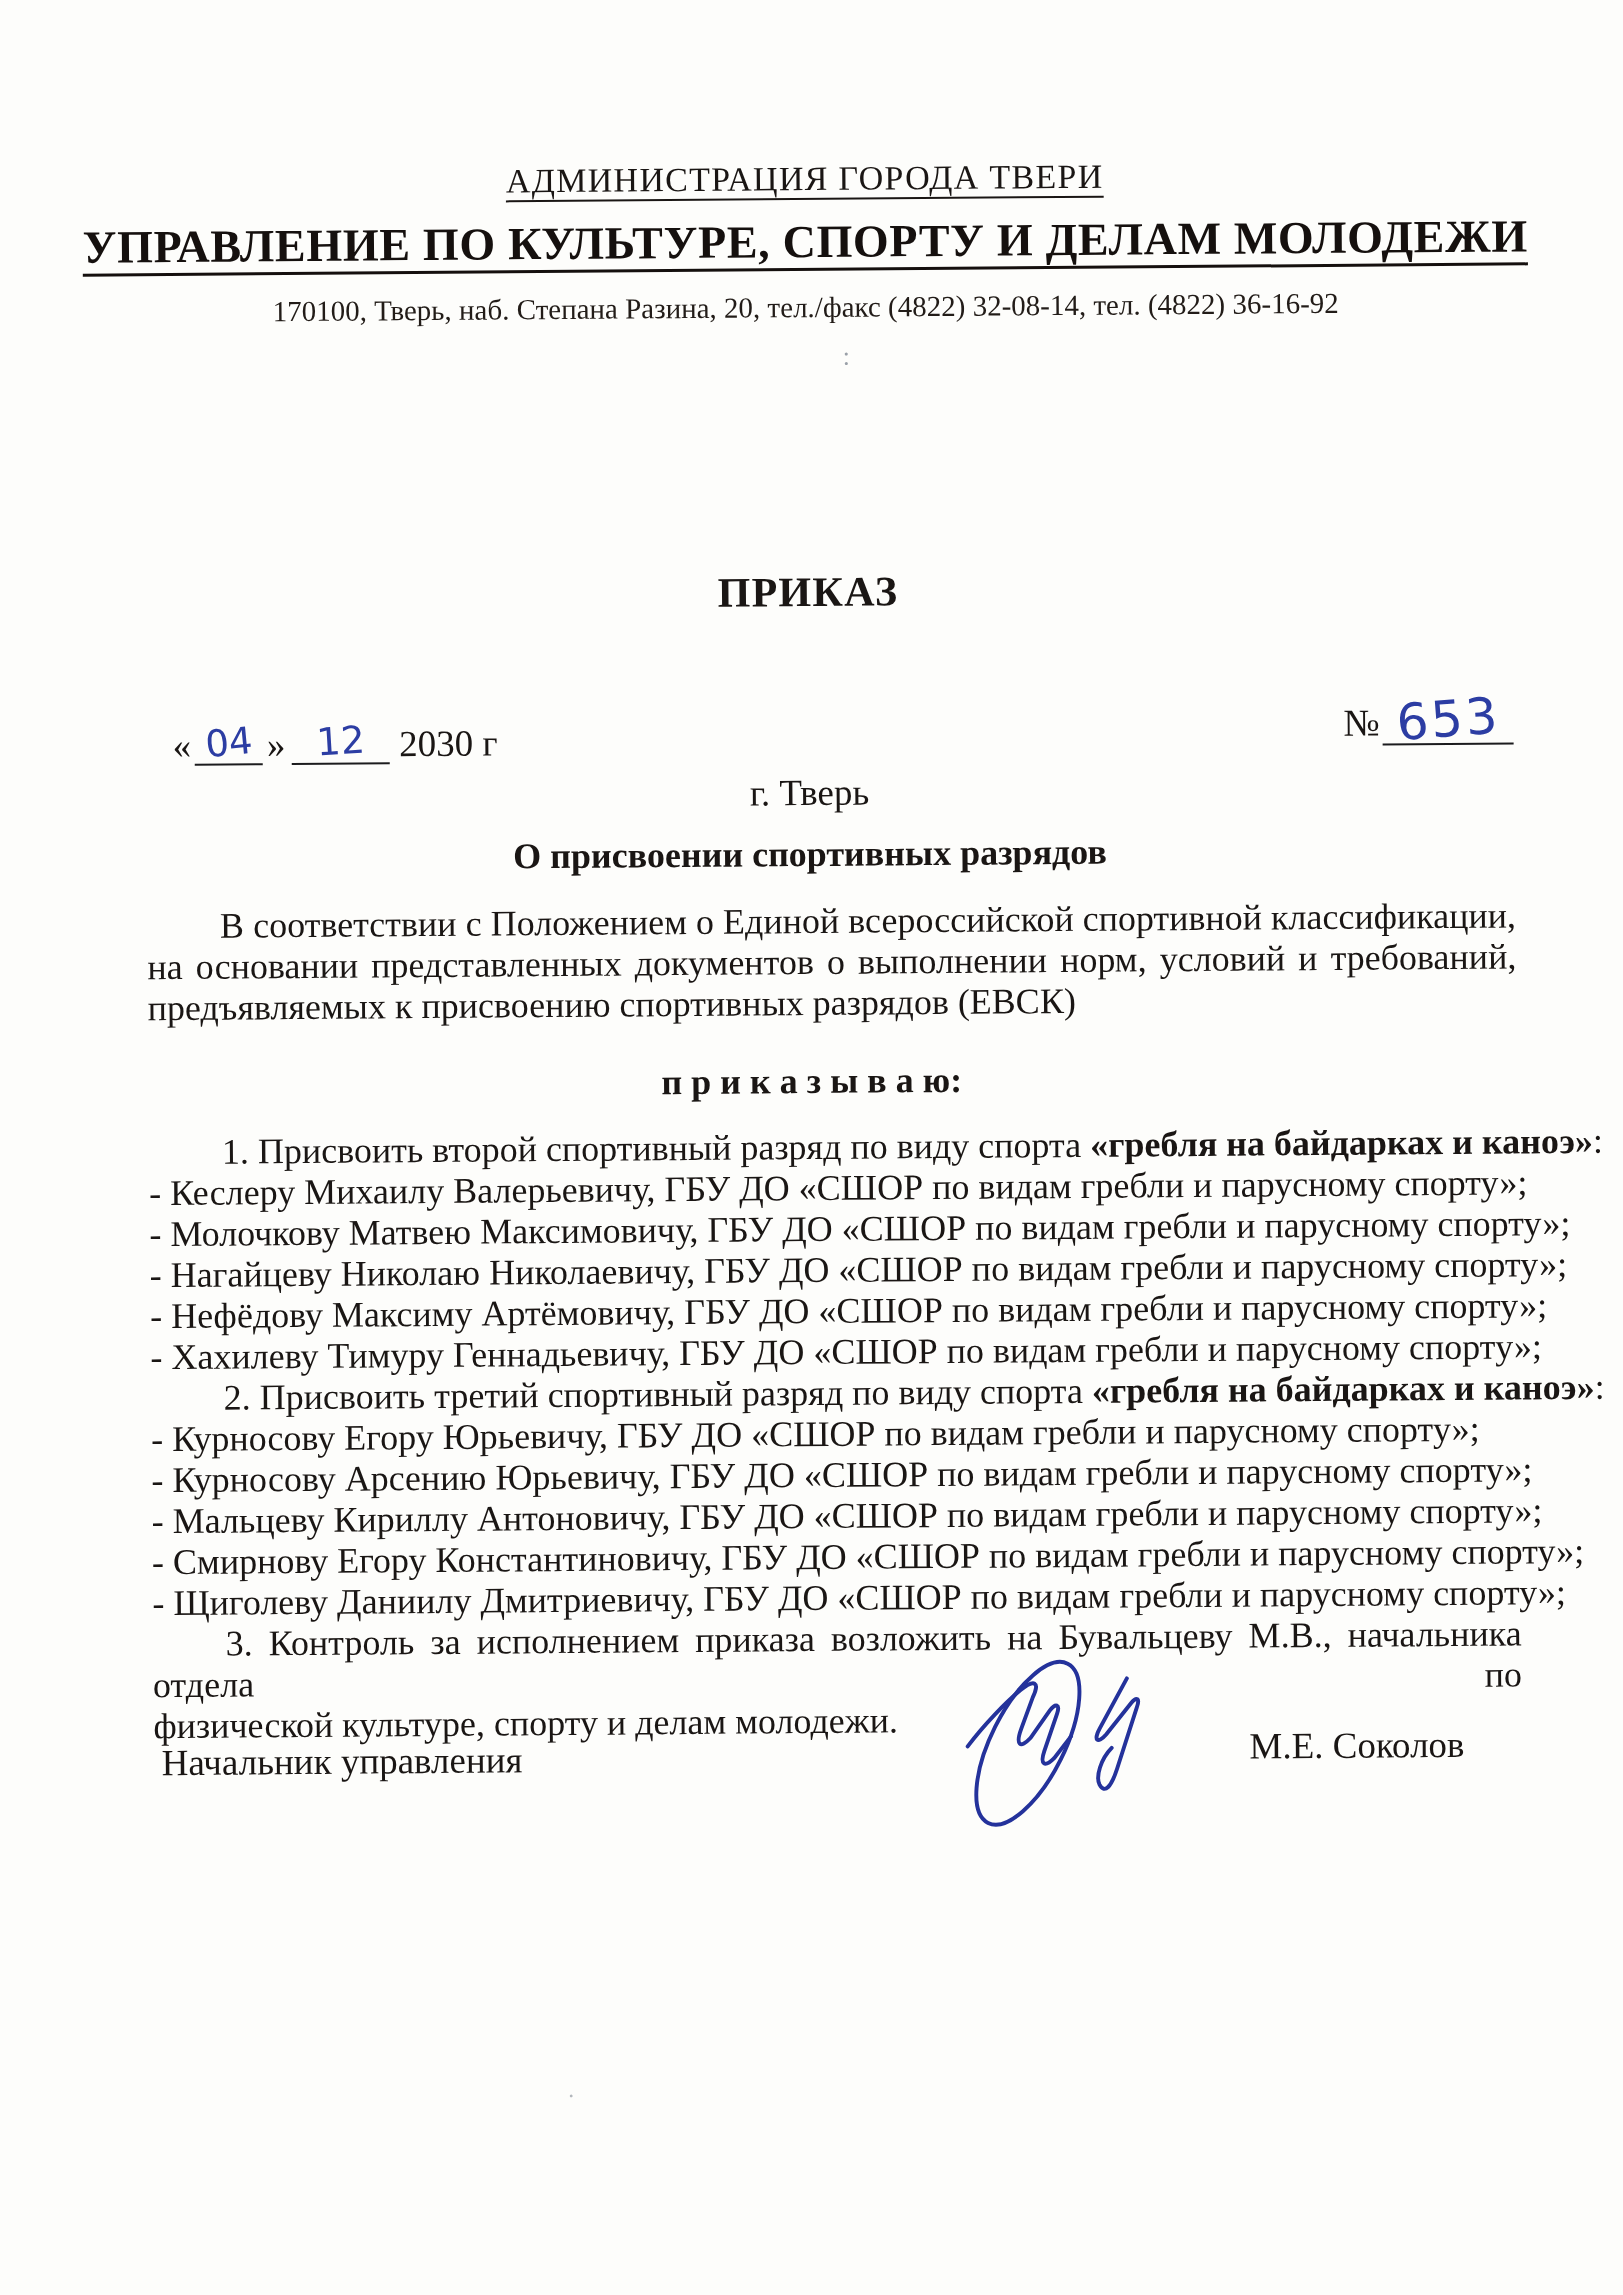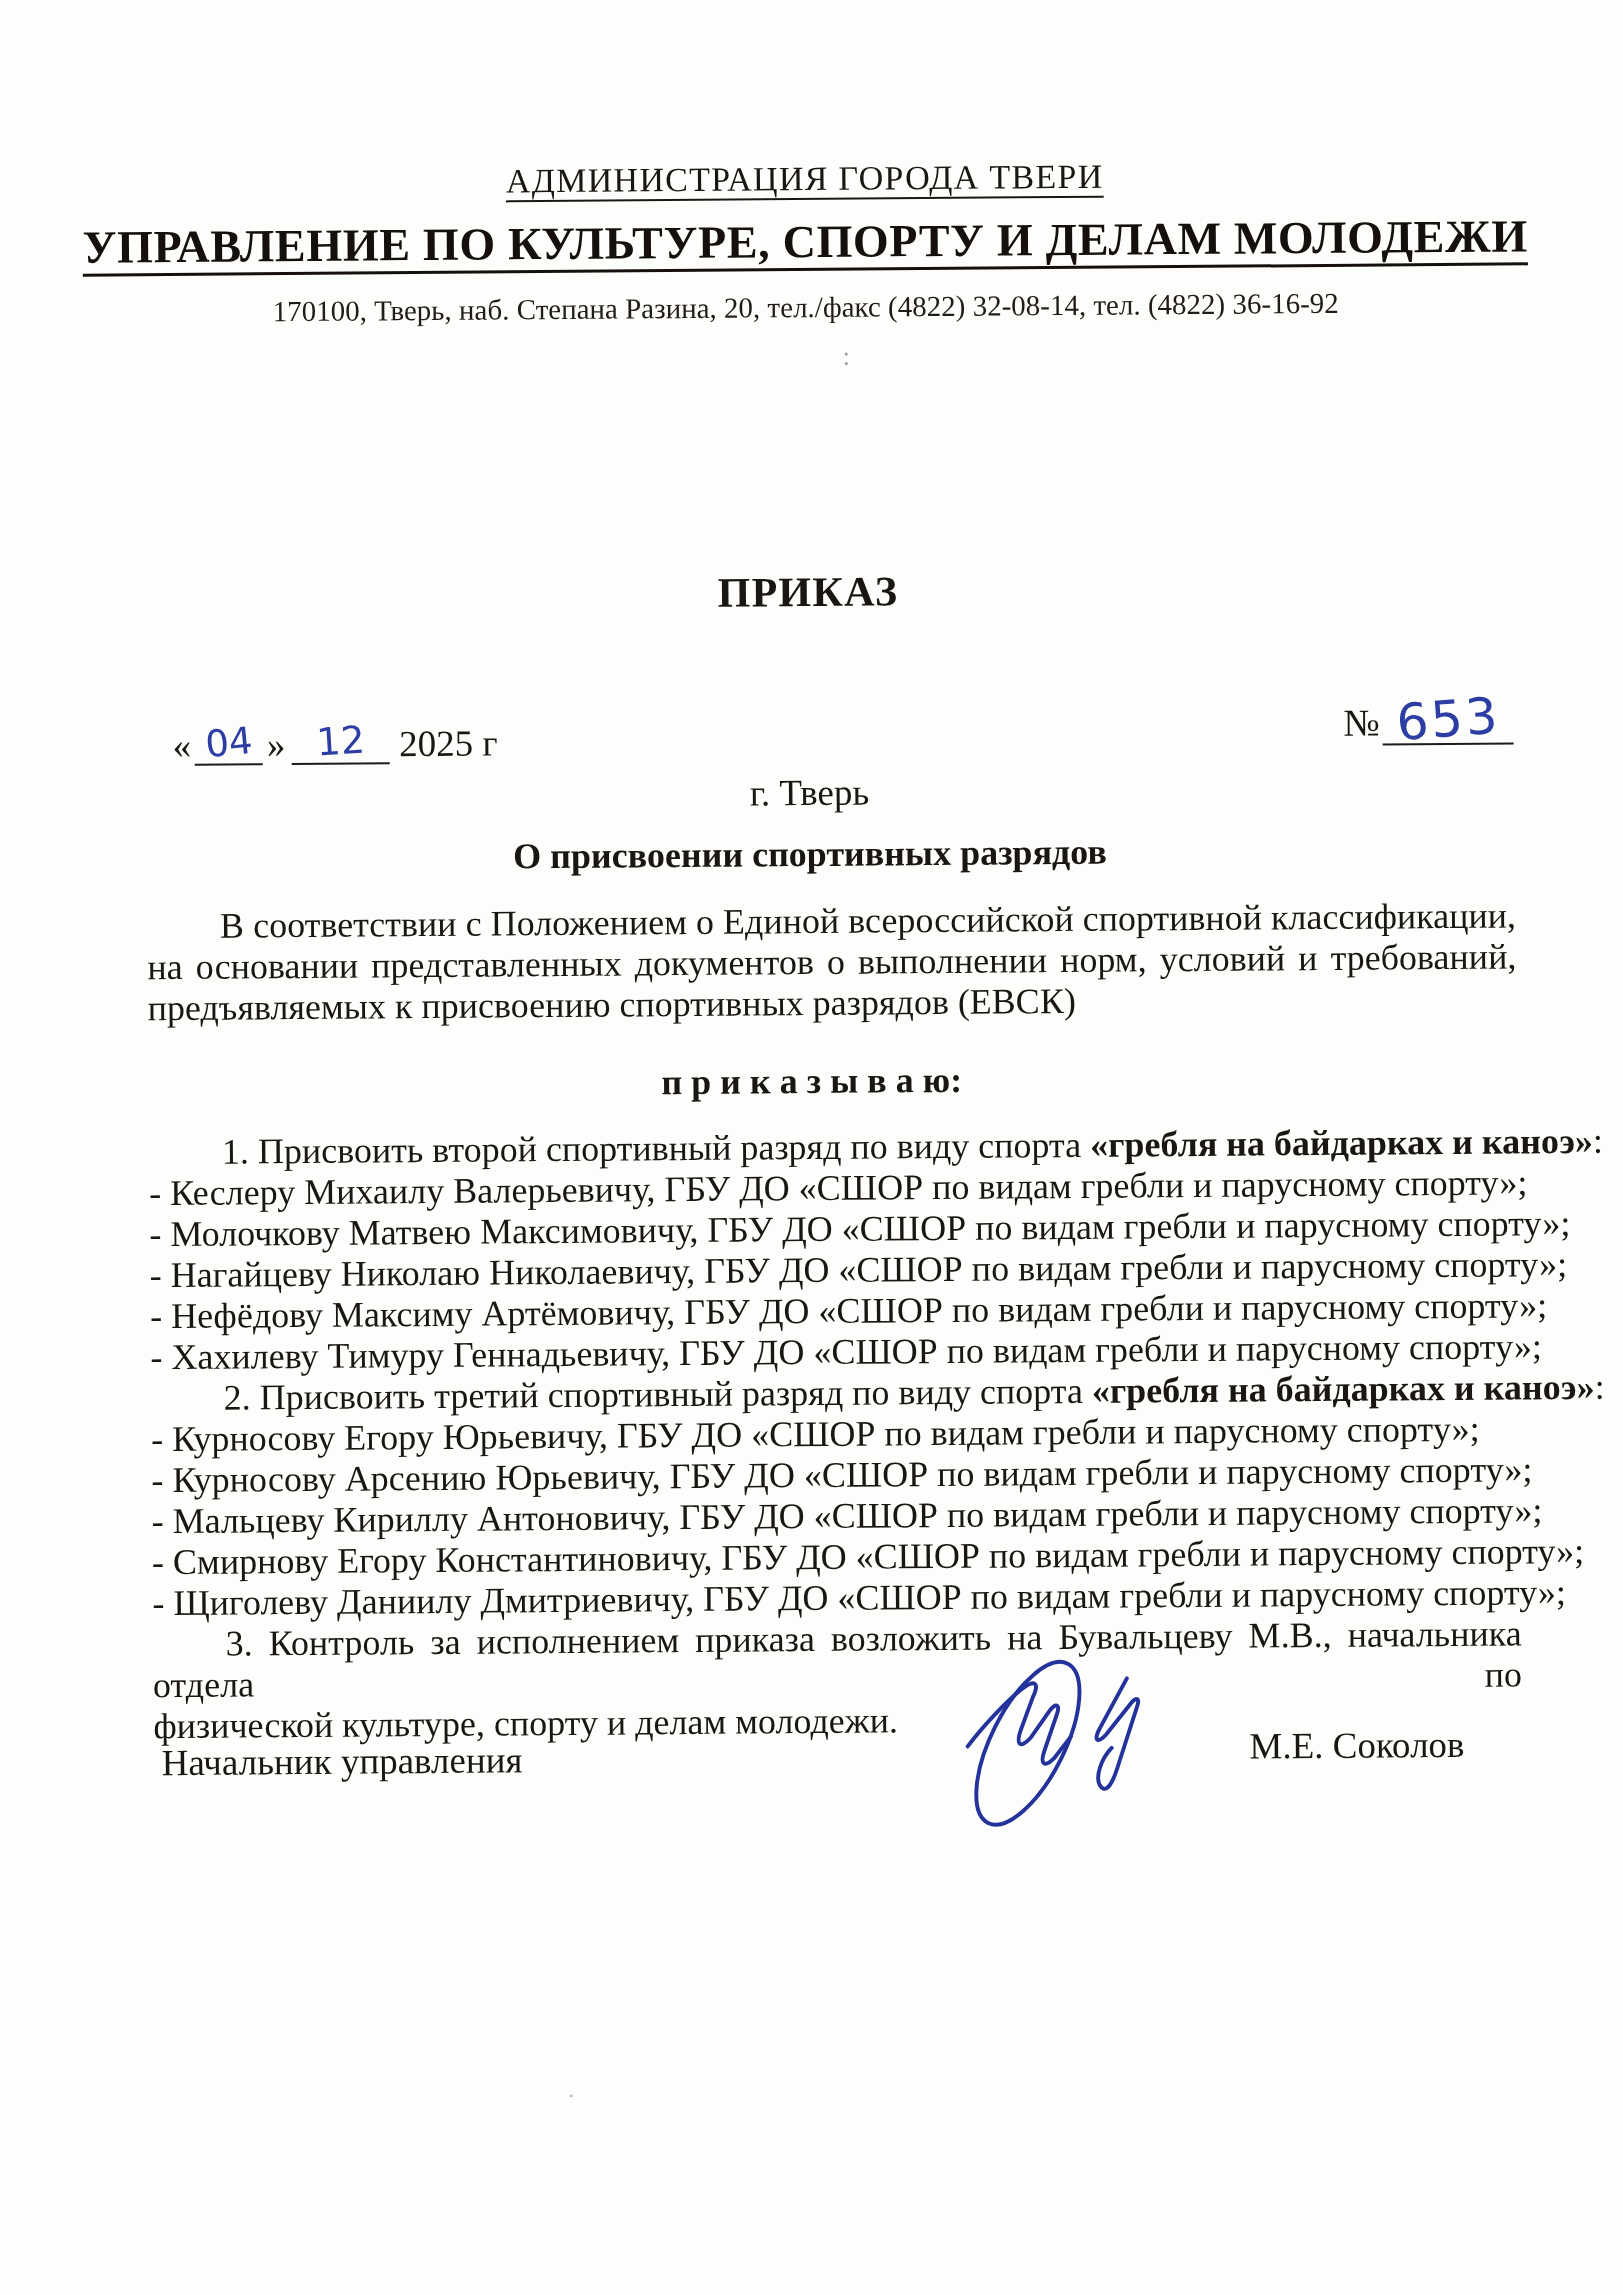--- a/index.html
+++ b/index.html
@@ -130,21 +130,21 @@
   <div class="scan-rotate">
 
     <div class="org-parent">АДМИНИСТРАЦИЯ ГОРОДА ТВЕРИ</div>
     <div class="org-name">УПРАВЛЕНИЕ ПО КУЛЬТУРЕ, СПОРТУ И ДЕЛАМ МОЛОДЕЖИ</div>
     <div class="org-address">170100, Тверь, наб. Степана Разина, 20, тел./факс (4822) 32-08-14, тел. (4822) 36-16-92</div>
 
     <div class="artifact-colon">:</div>
 
     <div class="doc-title">ПРИКАЗ</div>
 
-    <div class="date-line"><span>«</span><span class="blank blank-day"><span class="hand hand-day">04</span></span><span>»</span><span class="blank blank-month"><span class="hand hand-month">12</span></span><span>2025 г</span></div>
+    <div class="date-line"><span>«</span><span class="blank blank-day"><span class="hand hand-day">04</span></span><span>»</span><span class="blank blank-month"><span class="hand hand-month">12</span></span><span>2030 г</span></div>
 
     <div class="num-line"><span>№</span><span class="blank blank-num"><span class="hand hand-num">653</span></span></div>
 
     <div class="place-line">г. Тверь</div>
 
     <div class="subject-line">О присвоении спортивных разрядов</div>
 
     <div class="preamble">
       <div class="jline jline-first">В соответствии с Положением о Единой всероссийской спортивной классификации,</div>
       <div class="jline">на основании представленных документов о выполнении норм, условий и требований,</div>

